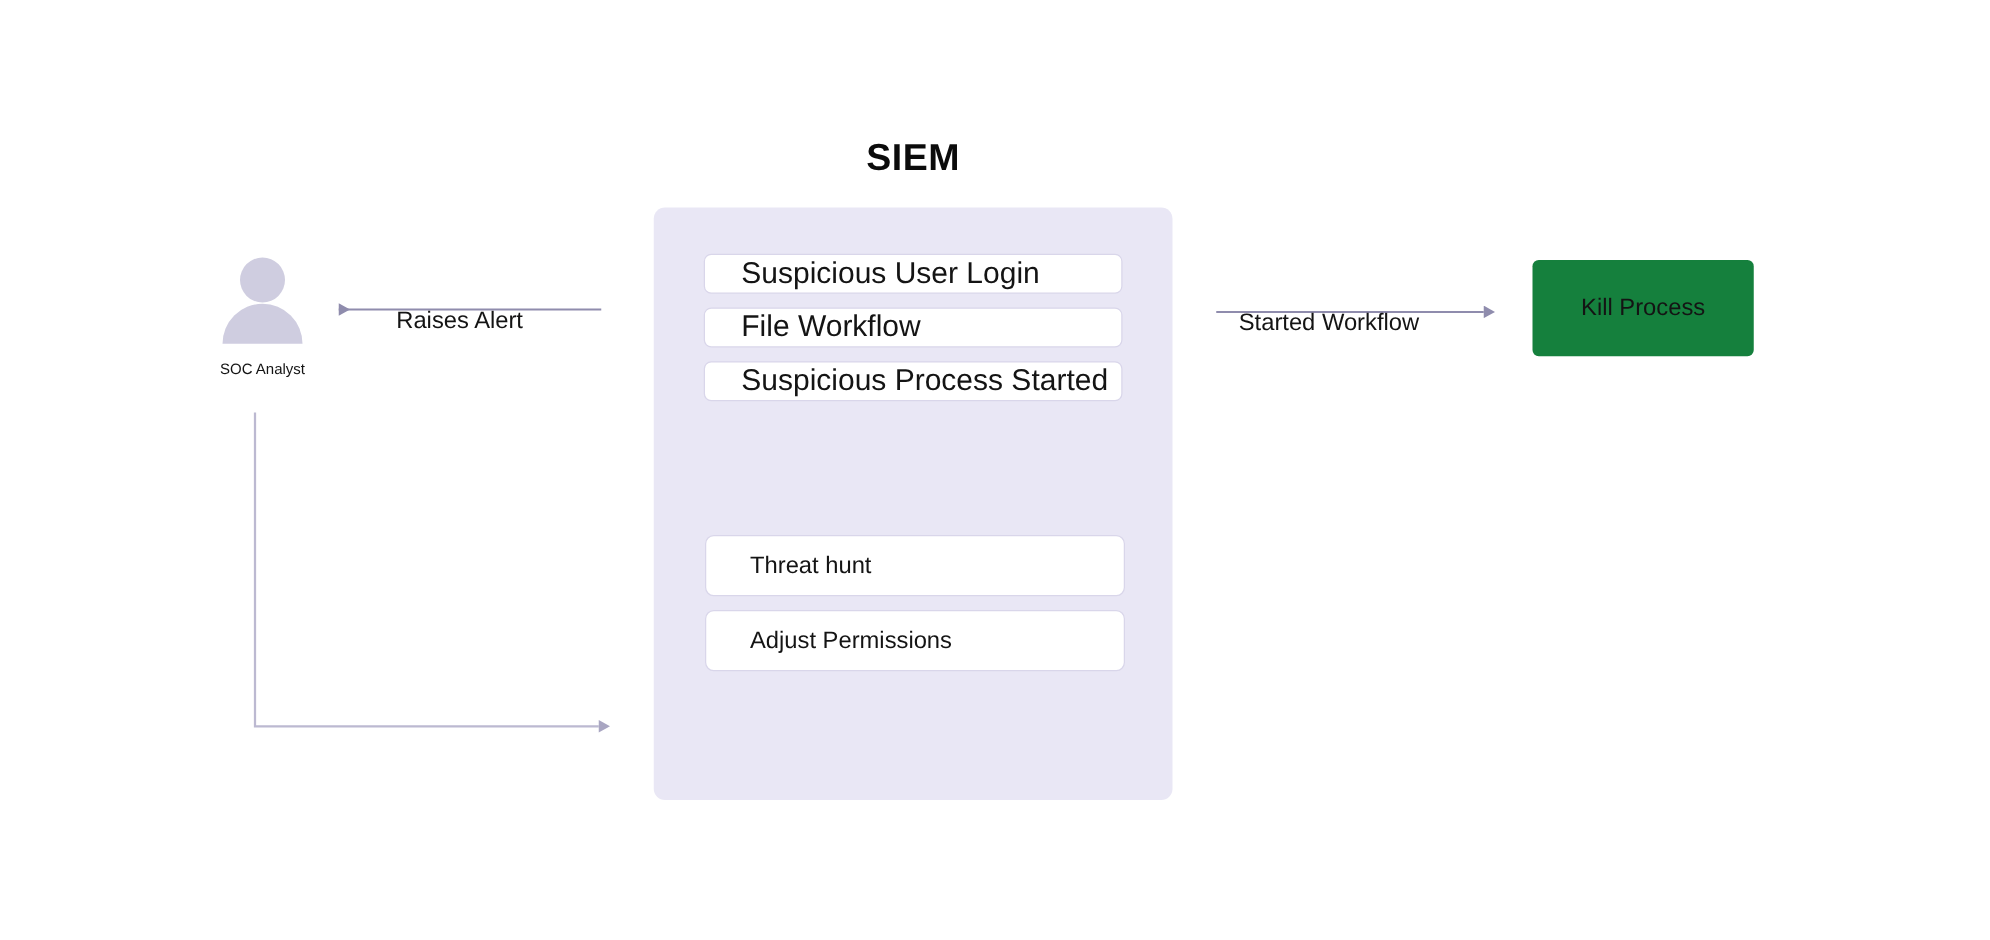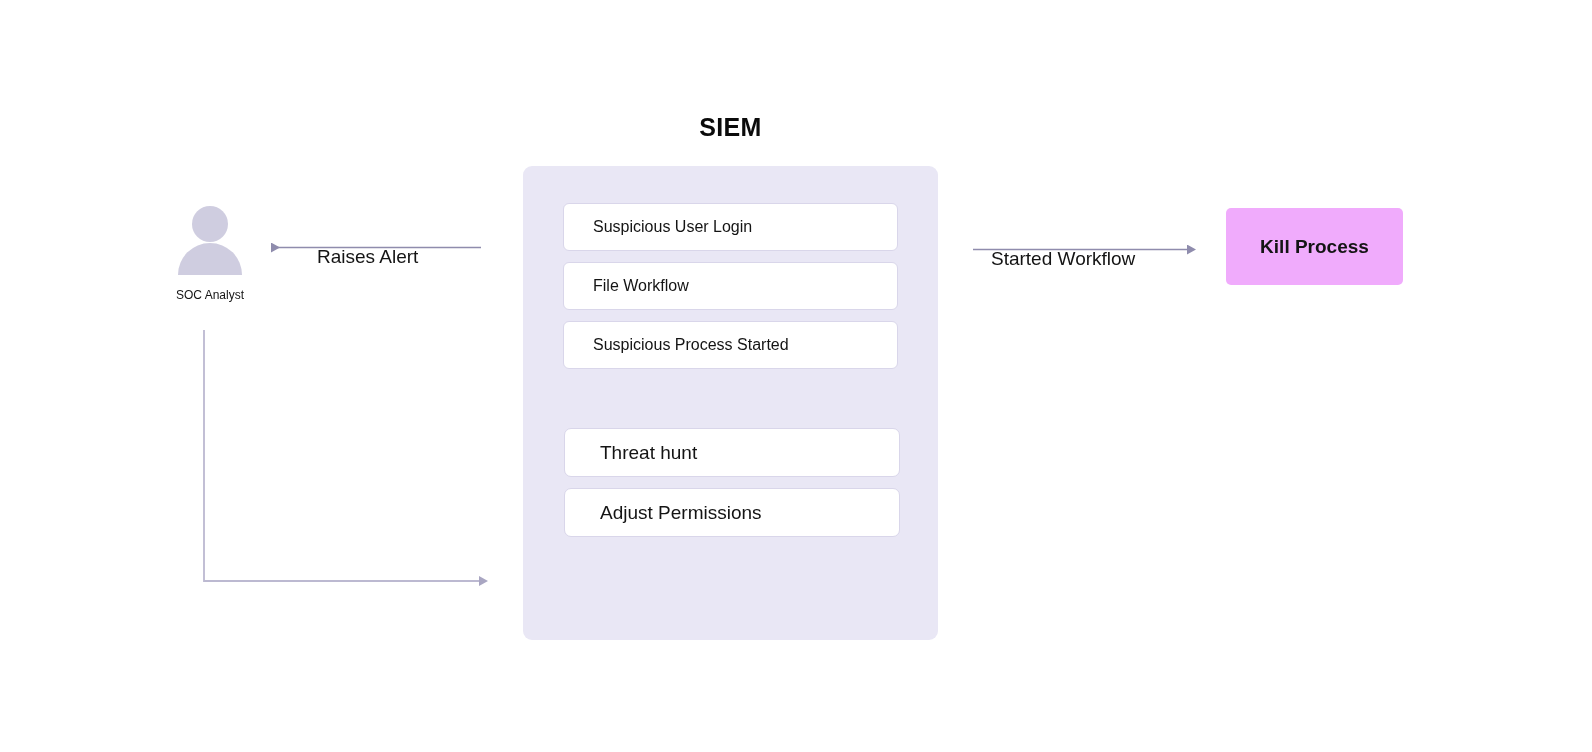--- a/index.html
+++ b/index.html
@@ -20,21 +20,21 @@
     overflow: hidden;
   }
 
   
   #siem-title {
     position: absolute;
     left: 523px;
     top: 110px;
     width: 415px;
     text-align: center;
-    font-size: 25px;
+    font-size: 30px;
     font-weight: bold;
     color: #0b0b0b;
     letter-spacing: 0.4px;
     line-height: 34px;
   }
 
   
   #siem-container {
     position: absolute;
     left: 523px;
@@ -59,53 +59,52 @@
   }
   #group-actions {
     left: 564px;
     top: 428px;
     width: 336px;
     gap: 11px;
   }
 
   .item-box {
     box-sizing: border-box;
-    height: 48px;
+    height: 32px;
     background: #ffffff;
     border: 1px solid #d9d6ea;
     border-radius: 6px;
     display: flex;
     align-items: center;
     padding-left: 29px;
-    font-size: 16px;
+    font-size: 24px;
     color: #141414;
     line-height: 22px;
   }
   #group-actions .item-box {
     height: 49px;
     border-radius: 7px;
     padding-left: 35px;
     font-size: 19px;
   }
 
   
   #kill-process-node {
     position: absolute;
     left: 1226px;
     top: 208px;
     width: 177px;
     height: 77px;
-    background: #f0abfc;
+    background: #15803d;
     border-radius: 5px;
     display: flex;
     align-items: center;
     justify-content: center;
     font-size: 19px;
     color: #141414;
-    font-weight: bold;
   }
 
   
   #soc-analyst {
     position: absolute;
     left: 110px;
     top: 206px;
     width: 200px;
     display: flex;
     flex-direction: column;

